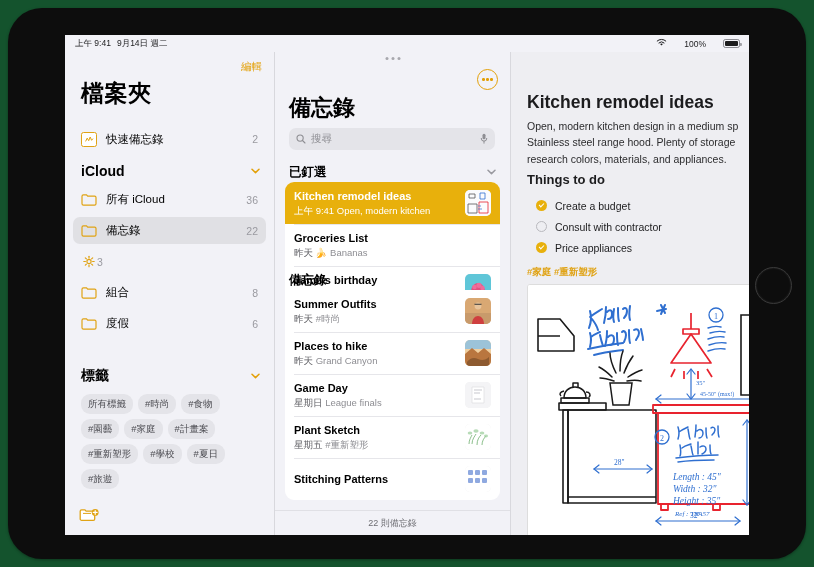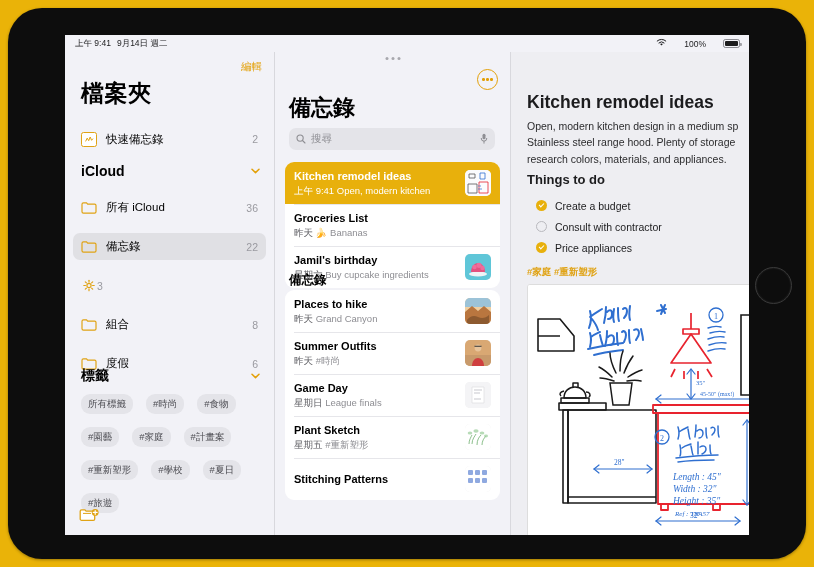--- a/index.html
+++ b/index.html
@@ -2,21 +2,21 @@
 <html lang="zh-Hant"><head>
 <meta charset="utf-8">
 <title>Notes iPad</title>
 <style>
   html,body{margin:0;padding:0;}
   body{
     width:814px;height:567px;background:#ffffff;
     font-family:"Liberation Sans","DejaVu Sans",sans-serif;
     overflow:hidden;
   }
-  .stage{position:relative;width:814px;height:567px;background:#eab308;}
+  .stage{position:relative;width:814px;height:567px;background:#14532d;}
 
   
   .device{
     position:absolute;left:8px;top:8px;width:798px;height:551px;
     background:#0d0d0d;border-radius:34px;
     box-shadow:0 1px 3px rgba(0,0,0,.35);
   }
   .device-inner{
     position:absolute;left:57px;top:27px;width:684px;height:500px;
     background:#f2f2f7;overflow:hidden;
@@ -75,29 +75,29 @@
 
   .sect-head{
     display:flex;align-items:center;justify-content:space-between;
     padding:0 14px 0 16px;height:22px;
   }
   .sect-head .t{font-size:14px;font-weight:bold;color:#000;}
   .chev{color:#e3a008;font-size:9px;line-height:1;}
 
   .folders{position:absolute;left:0;top:108px;width:209px;}
   .folder-row{
-    height:27px;display:flex;align-items:center;margin:12px 8px;padding:0 8px;
+    height:27px;display:flex;align-items:center;margin:4px 8px;padding:0 8px;
     box-sizing:border-box;border-radius:7px;
   }
   .folder-row.sel{background:#e0e0e4;}
   .ficon{flex:0 0 16px;width:16px;height:13px;}
   .ficon svg{display:block;}
 
   .tags-wrap{position:absolute;left:0;top:313px;width:209px;}
-  .tag-cloud{display:flex;flex-wrap:wrap;gap:13px;padding:7px 14px 0 16px;}
+  .tag-cloud{display:flex;flex-wrap:wrap;gap:5px;padding:7px 14px 0 16px;}
   .tag{
     background:#e4e4e9;color:#4c4c52;font-size:9.5px;
     padding:3.5px 7px;border-radius:9px;white-space:nowrap;
   }
   .side-bottom{
     position:absolute;left:14px;bottom:10px;width:22px;height:18px;
   }
 
   
   .notelist{
@@ -351,20 +351,28 @@
             <span class="search-ph">搜尋</span>
             <span>
               <svg width="8" height="11" viewBox="0 0 8 11">
                   <rect x="2.5" y=".8" width="3" height="5.4" rx="1.5" fill="#8e8e93"></rect>
                   <path d="M1.2 5.4a2.8 2.8 0 0 0 5.6 0M4 8.2v2" stroke="#8e8e93" stroke-width="1" fill="none" stroke-linecap="round"></path>
                 </svg>
             </span>
           </div>
 
           <div style="position:absolute;left:0;top:110px;width:235px;">
+            <div class="sect-title-row">
+              <span class="t">已釘選</span>
+              <span class="chev">
+                <svg width="9" height="6" viewBox="0 0 9 6">
+                    <path d="M1 1.3 4.5 4.6 8 1.3" stroke="#9a9aa0" stroke-width="1.5" fill="none" stroke-linecap="round" stroke-linejoin="round"></path>
+                  </svg>
+              </span>
+            </div>
 
             <div class="card">
               <div class="note-item active">
                 <span class="ni-text">
                   <span class="ni-title" style="display:block">Kitchen remodel ideas</span>
                   <span class="ni-sub" style="display:block"><span class="date">上午 9:41</span> <span>Open, modern kitchen</span></span>
                 </span>
                 <span class="thumb">
                   <svg viewBox="0 0 26 26">
                       <rect width="26" height="26" fill="#fbfbfd"></rect>
@@ -401,44 +409,44 @@
             </div>
           </div>
 
           <div style="position:absolute;left:0;top:218px;width:235px;">
             <div class="sect-title-row">
               <span class="t">備忘錄</span>
             </div>
             <div class="card">
               <div class="note-item">
                 <span class="ni-text">
-                  <span class="ni-title" style="display:block">Places to hike</span>
-                  <span class="ni-sub" style="display:block"><span class="date">昨天</span> <span>Grand Canyon</span></span>
-                </span>
-                <span class="thumb">
-                  <svg viewBox="0 0 26 26">
-                      <rect width="26" height="26" fill="#f0cfa0"></rect>
-                      <rect width="26" height="9" fill="#9cc3d8"></rect>
-                      <path d="M0 14 7 8l6 5 6-5 7 6v12H0z" fill="#b9763f"></path>
-                      <path d="M2 22c3-4 7-5 11-3s8 1 11-2v9H2z" fill="#8d5a30"></path>
-                    </svg>
-                </span>
-              </div>
-              <div class="note-item">
-                <span class="ni-text">
                   <span class="ni-title" style="display:block">Summer Outfits</span>
                   <span class="ni-sub" style="display:block"><span class="date">昨天</span> <span>#時尚</span></span>
                 </span>
                 <span class="thumb">
                   <svg viewBox="0 0 26 26">
                       <rect width="26" height="26" fill="#d9a873"></rect>
                       <rect y="15" width="26" height="11" fill="#c89a6b"></rect>
                       <circle cx="13" cy="8" r="3.4" fill="#e8c49b"></circle>
                       <path d="M7 26c0-5 2.8-8 6-8s6 3 6 8z" fill="#cf3f3f"></path>
                       <path d="M9.5 6.2h7" stroke="#333" stroke-width="1.1"></path>
+                    </svg>
+                </span>
+              </div>
+              <div class="note-item">
+                <span class="ni-text">
+                  <span class="ni-title" style="display:block">Places to hike</span>
+                  <span class="ni-sub" style="display:block"><span class="date">昨天</span> <span>Grand Canyon</span></span>
+                </span>
+                <span class="thumb">
+                  <svg viewBox="0 0 26 26">
+                      <rect width="26" height="26" fill="#f0cfa0"></rect>
+                      <rect width="26" height="9" fill="#9cc3d8"></rect>
+                      <path d="M0 14 7 8l6 5 6-5 7 6v12H0z" fill="#b9763f"></path>
+                      <path d="M2 22c3-4 7-5 11-3s8 1 11-2v9H2z" fill="#8d5a30"></path>
                     </svg>
                 </span>
               </div>
               <div class="note-item">
                 <span class="ni-text">
                   <span class="ni-title" style="display:block">Game Day</span>
                   <span class="ni-sub" style="display:block"><span class="date">星期日</span> <span>League finals</span></span>
                 </span>
                 <span class="thumb">
                   <svg viewBox="0 0 26 26">
@@ -482,20 +490,21 @@
                         <rect x="3" y="12" width="5" height="5" rx="1"></rect>
                         <rect x="10" y="12" width="5" height="5" rx="1"></rect>
                         <rect x="17" y="12" width="5" height="5" rx="1"></rect>
                       </g>
                     </svg>
                 </span>
               </div>
             </div>
           </div>
 
+          <div class="footer-count">22 則備忘錄</div>
         </div>
 
         <div class="detail">
           <div class="d-title">Kitchen remodel ideas</div>
           <div class="d-body">
             <div>Open, modern kitchen design in a medium sp</div>
             <div>Stainless steel range hood. Plenty of storage</div>
             <div>research colors, materials, and appliances.</div>
           </div>
           <div class="d-h2">Things to do</div>

